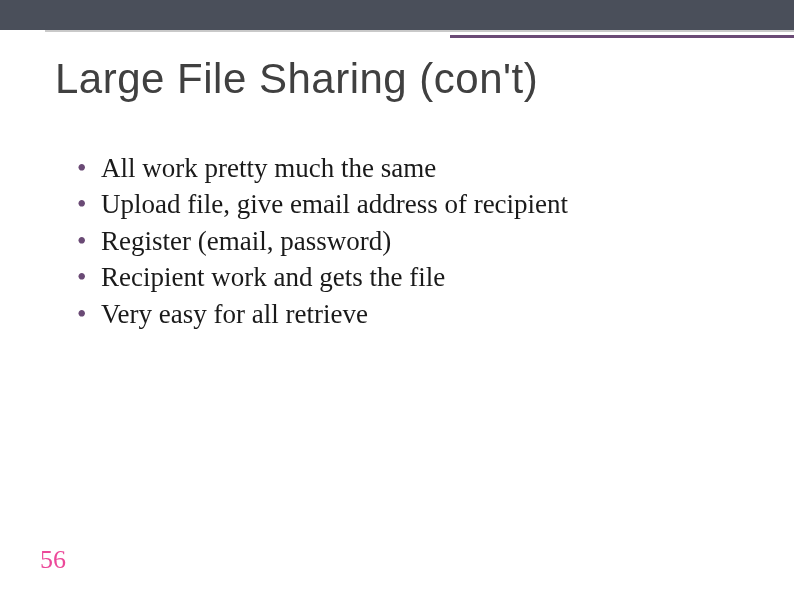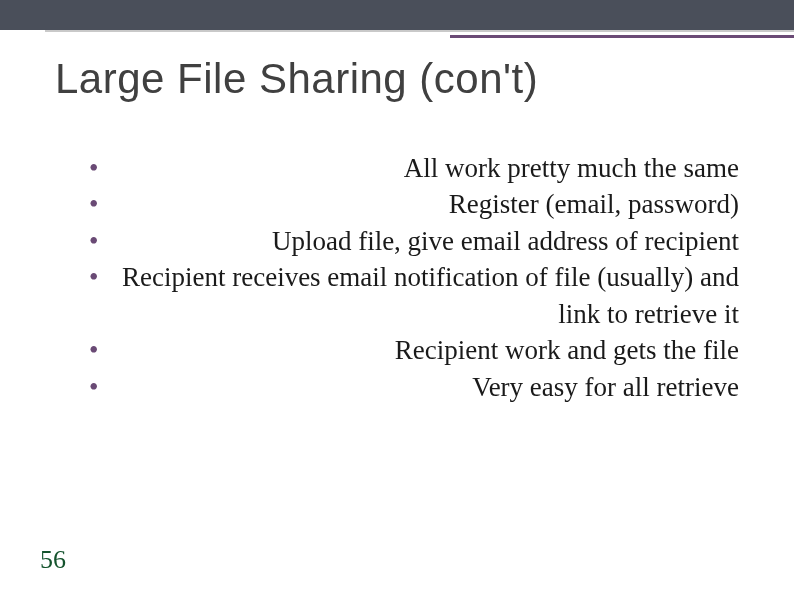--- a/index.html
+++ b/index.html
@@ -55,23 +55,22 @@
     left: 55px;
     font-size: 42px;
     font-weight: 400;
     color: #404040;
     letter-spacing: 0.5px;
     font-family: Verdana, Geneva, sans-serif;
   }
   .content {
     position: absolute;
     top: 150px;
-    left: 83px;
+    left: 71px;
     right: 55px;
-    text-align: right;
   }
   ul.bullets {
     margin: 0;
     padding: 0;
     list-style: none;
   }
   ul.bullets > li {
     position: relative;
     padding-left: 30px;
     font-size: 27px;
@@ -85,43 +84,42 @@
     left: 6px;
     top: 0;
     color: #6a4a75;
     font-size: 27px;
   }
   .page-number {
     position: absolute;
     bottom: 20px;
     left: 40px;
     font-size: 26px;
-    color: #14532d;
+    color: #ec4899;
   }
 </style>
 </head>
 <body>
 
 <div class="slide">
 
   <div class="top-bar"></div>
 
   <div class="rule-group">
     <div class="rule-gray"></div>
     <div class="rule-purple"></div>
   </div>
 
   <div class="title">Large File Sharing (con't)</div>
 
   <div class="content">
     <ul class="bullets">
       <li>All work pretty much the same</li>
+      <li>Upload file, give email address of recipient</li>
       <li>Register (email, password)</li>
-      <li>Upload file, give email address of recipient</li>
-      <li>Recipient receives email notification of file (usually) and link to retrieve it</li>
       <li>Recipient work and gets the file</li>
       <li>Very easy for all retrieve</li>
     </ul>
   </div>
 
   <div class="page-number">56</div>
 
 </div>
 
 </body></html>

